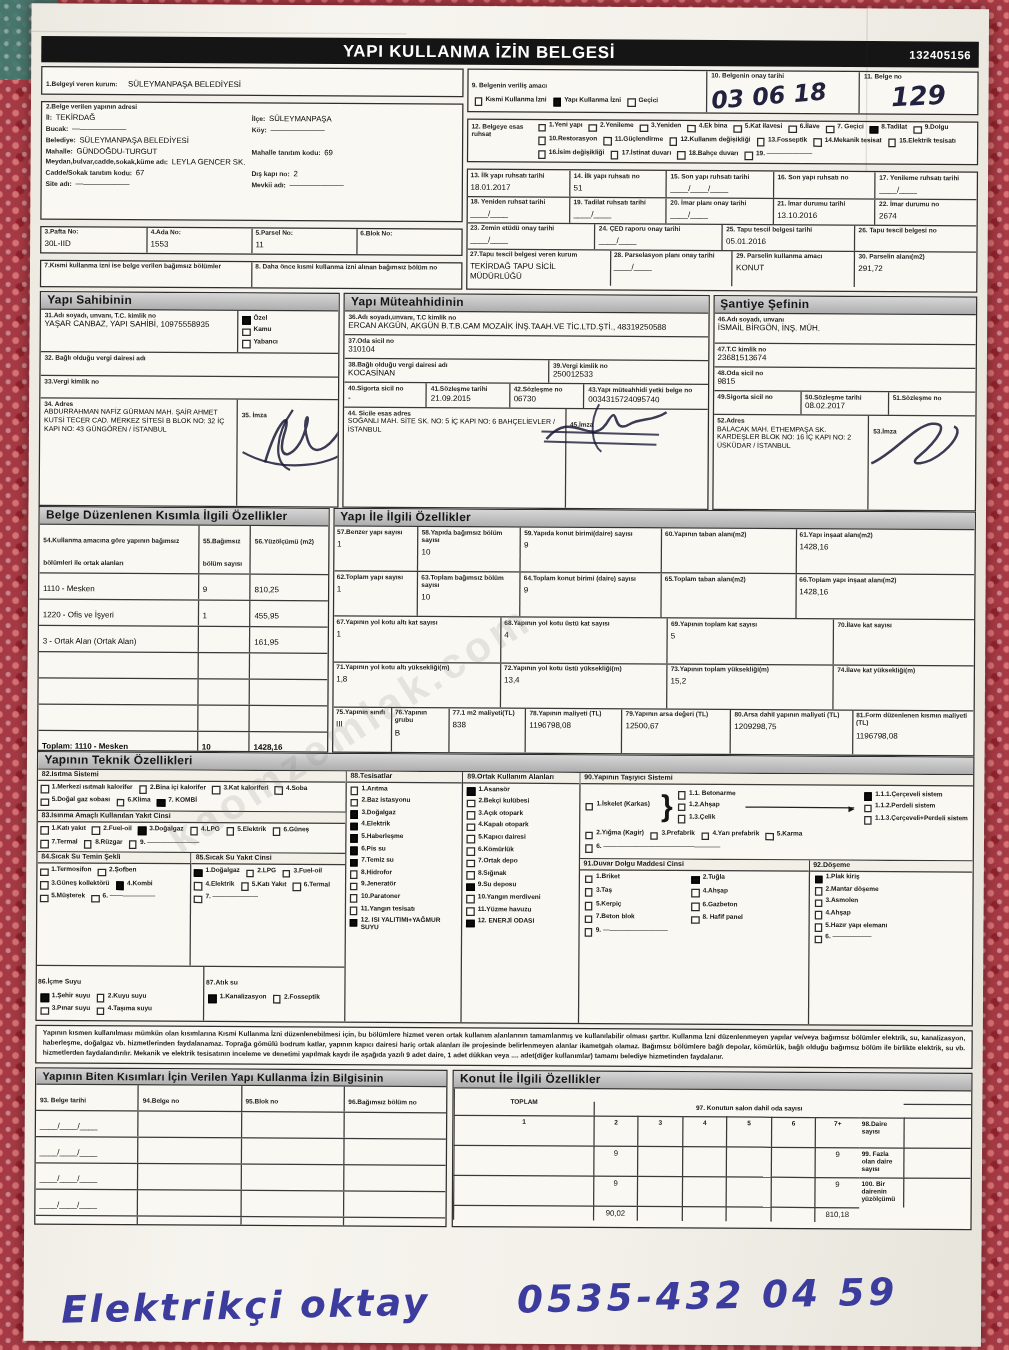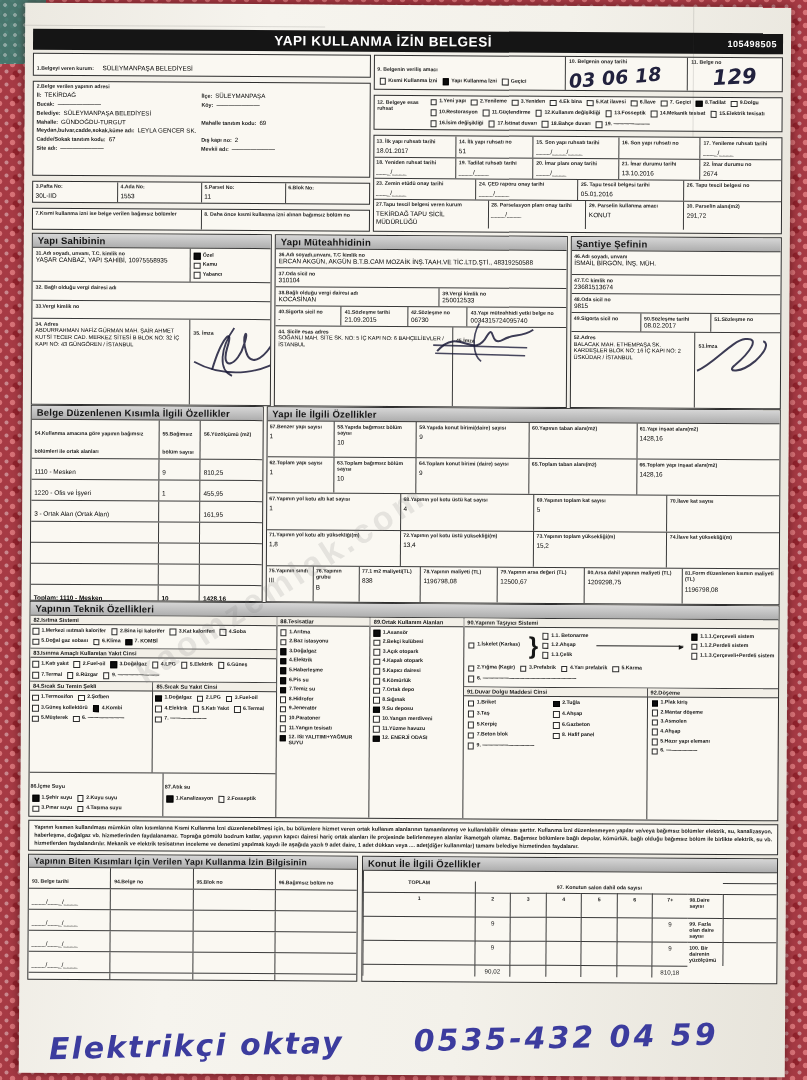--- a/index.html
+++ b/index.html
@@ -77,21 +77,21 @@
 <div class="paper">
   <div class="crease" style="left:668px;top:0;width:1px;height:130px"></div>
   <div class="crease" style="left:0;top:22px;width:300px;height:1px"></div>
 
   <div class="watermark">kaomzemlak.com</div>
 
   <div class="inner">
 
     <div class="titlebar">
       <span class="t">YAPI KULLANMA İZİN BELGESİ</span>
-      <span class="serial">105498505</span>
+      <span class="serial">132405156</span>
     </div>
 
     <div style="display:flex;gap:3px;height:180px">
 
       <div style="flex:0 0 45%;display:flex;flex-direction:column;gap:2px">
         <div class="sec" style="padding:1.5px 3px">
           <span class="lab">1.Belgeyi veren kurum:</span>
           <span class="val" style="margin-left:4px">SÜLEYMANPAŞA BELEDİYESİ</span>
         </div>
         <div class="sec" style="flex:1">

